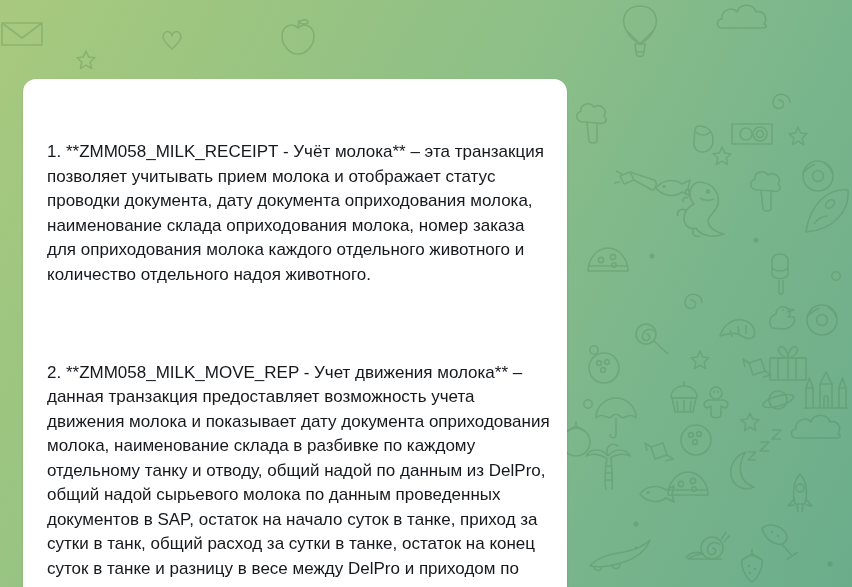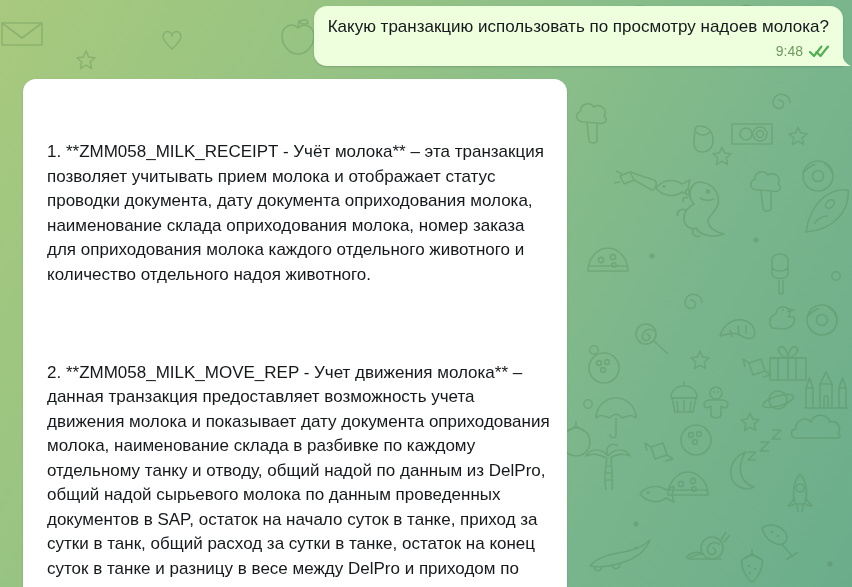--- a/index.html
+++ b/index.html
@@ -369,39 +369,20 @@
         <use href="#d-leaf" x="520" y="560"></use>
         <use href="#d-dot" x="330" y="552"></use>
         <use href="#d-star" x="86" y="60"></use>
       </g>
     </svg>
   </div>
 </div>
 
 <div id="chat">
 
-  <div class="msg-row out">
-    <div class="bubble out">
-      <div class="bubble-text">Какую транзакцию использовать по просмотру надоев молока?</div>
-      <div class="meta out">
-        <span>9:48</span>
-        <span class="ticks">
-          <svg viewBox="0 0 20 12" xmlns="http://www.w3.org/2000/svg">
-            <path d="M1,7 L5,11 L12.5,1.5" fill="none" stroke="#4fae4e" stroke-width="2.1" stroke-linecap="round" stroke-linejoin="round"></path>
-            <path d="M7.5,7 L11.5,11 L19,1.5" fill="none" stroke="#4fae4e" stroke-width="2.1" stroke-linecap="round" stroke-linejoin="round"></path>
-          </svg>
-        </span>
-      </div>
-      <span class="tail">
-        <svg width="9" height="17" viewBox="0 0 9 17" xmlns="http://www.w3.org/2000/svg">
-          <path d="M0,0 C0,9 2,14 9,17 L0,17 Z" fill="#eeffdd"></path>
-        </svg>
-      </span>
-    </div>
-  </div>
 
   <div class="msg-row in">
     <div class="bubble in">
       <div class="bubble-text">
         <p class="para">1. **ZMM058_MILK_RECEIPT - Учёт молока** – эта транзакция позволяет учитывать прием молока и отображает статус проводки документа, дату документа оприходования молока, наименование склада оприходования молока, номер заказа для оприходования молока каждого отдельного животного и количество отдельного надоя животного.</p>
         <p class="para">2. **ZMM058_MILK_MOVE_REP - Учет движения молока** – данная транзакция предоставляет возможность учета движения молока и показывает дату документа оприходования молока, наименование склада в разбивке по каждому отдельному танку и отводу, общий надой по данным из DelPro, общий надой сырьевого молока по данным проведенных документов в SAP, остаток на начало суток в танке, приход за сутки в танк, общий расход за сутки в танке, остаток на конец суток в танке и разницу в весе между DelPro и приходом по танку.</p>
         
       </div>
 
     </div>

